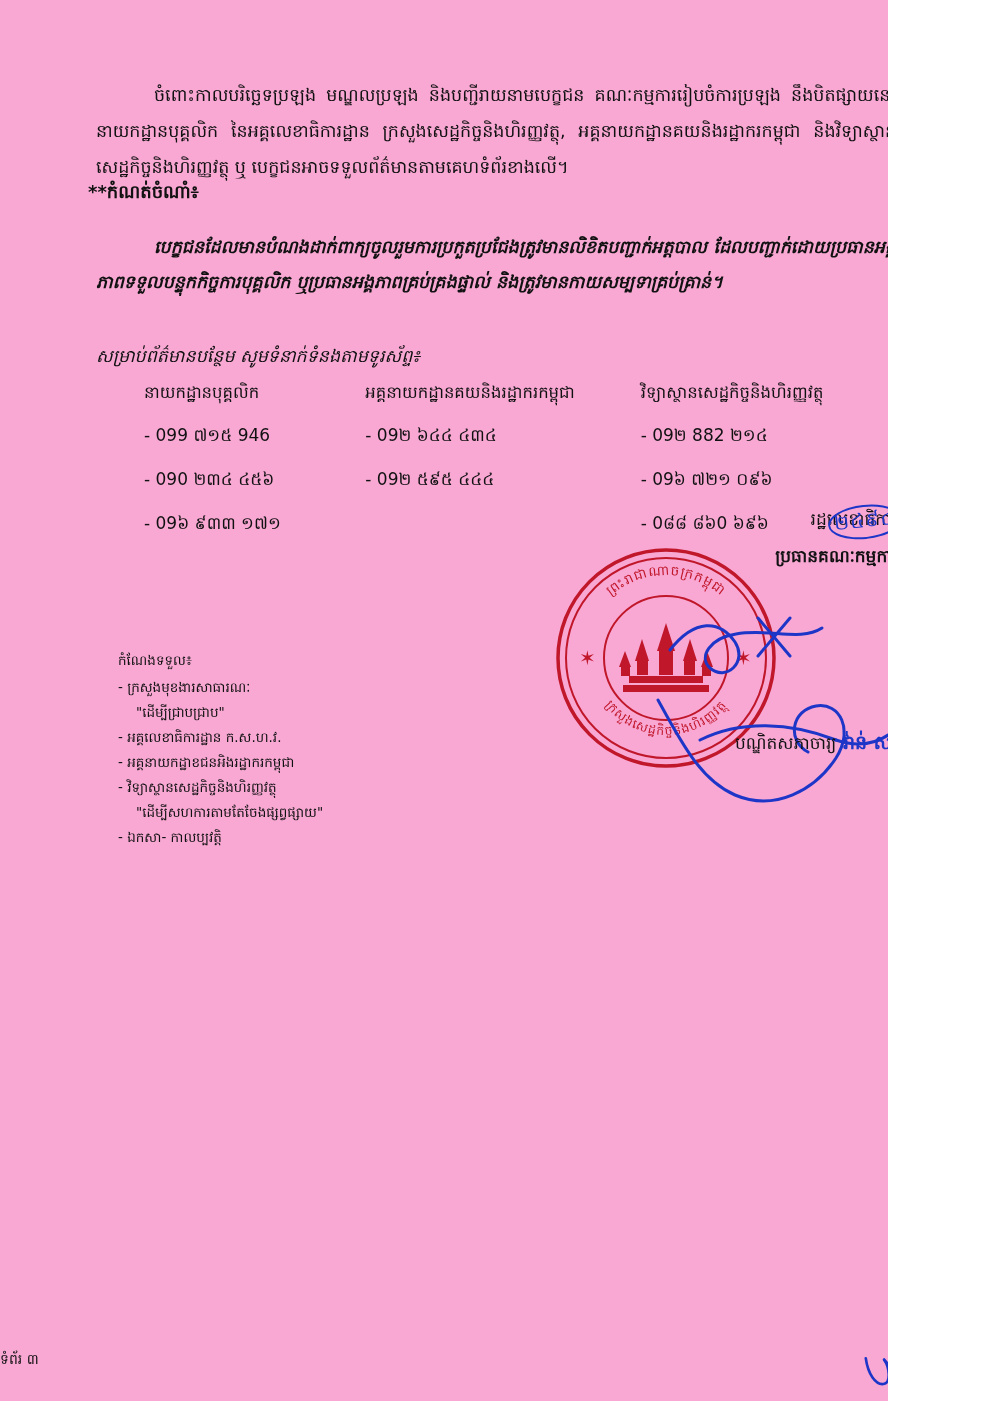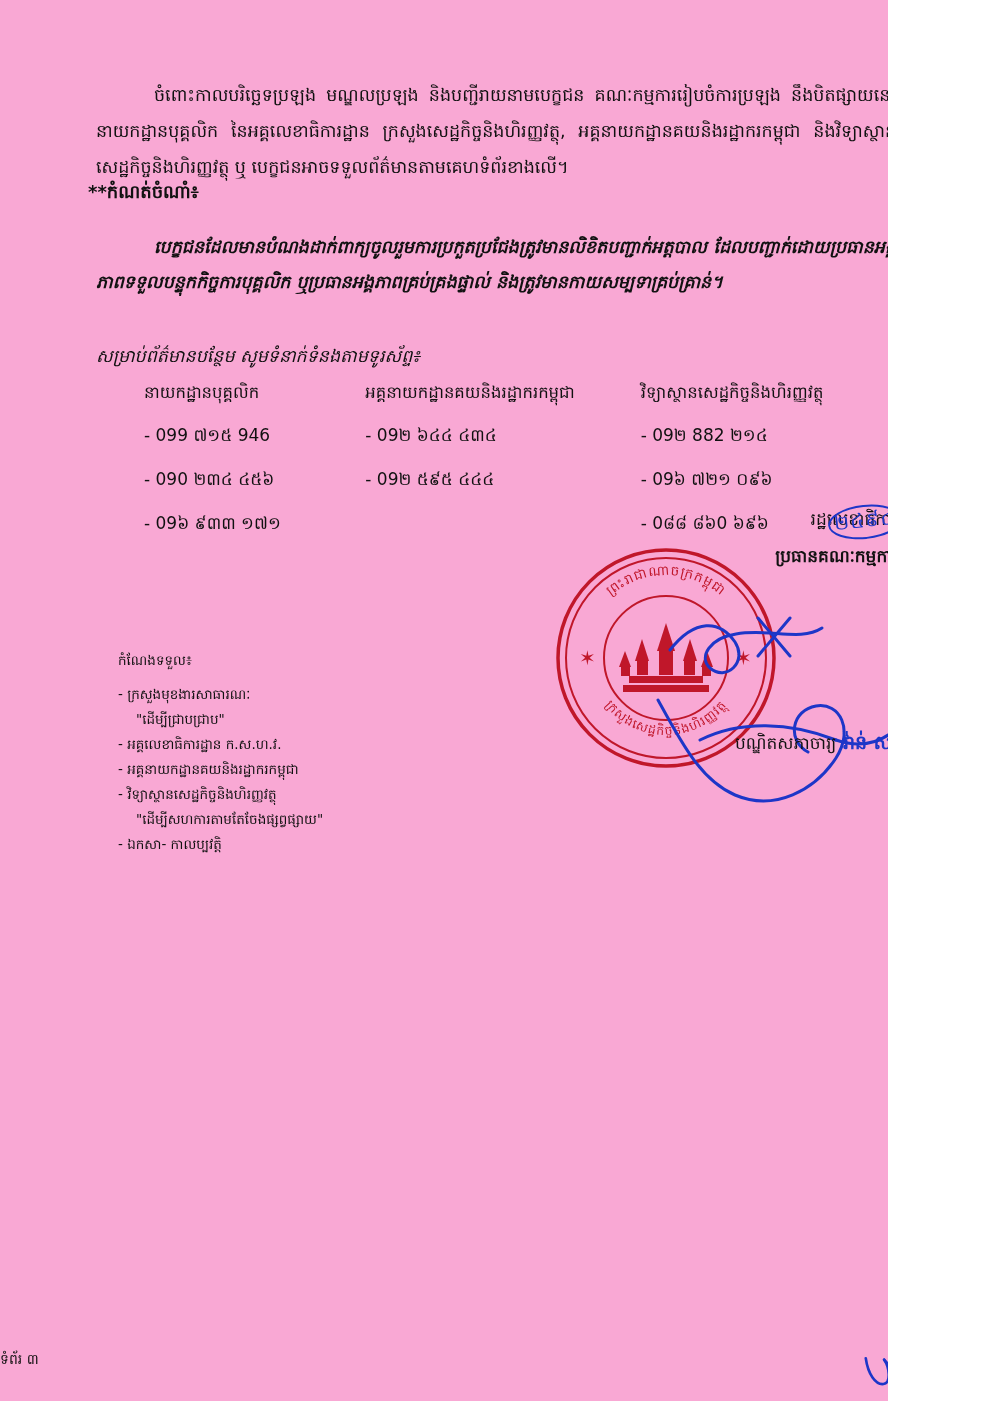--- a/index.html
+++ b/index.html
@@ -173,21 +173,21 @@
 
   
   .cc {
     position: absolute;
     left: 118px;
     top: 648px;
     font-size: 13.5px;
     line-height: 1.85;
     color: #111;
   }
-  .cc .cc-title { margin-bottom: 9px; }
+  .cc .cc-title { margin-bottom: 2px; }
   .cc .indent { padding-left: 18px; }
 
   
   .footer {
     position: absolute;
     left: 0;
     top: 1310px;
     width: 990px;
     text-align: left;
     font-size: 14px;
@@ -304,21 +304,21 @@
   <div class="name-blue">
     <span class="pre">បណ្ឌិតសភាចារ្យ</span>
     <span>វ៉ាន់ សារីម</span>
   </div>
 
   <div class="cc km">
     <div class="cc-title">កំណែងទទួល៖</div>
     <div>- ក្រសួងមុខងារសាធារណៈ</div>
     <div class="indent">"ដើម្បីជ្រាបជ្រាប"</div>
     <div>- អគ្គលេខាធិការដ្ឋាន ក.ស.ហ.វ.</div>
-    <div>- អគ្គនាយកដ្ឋានគយនិងរដ្ឋាករកម្ពុជា</div>
+    <div>- អគ្គនាយកដ្ឋាខជនអិងរដ្ឋាករកម្ពុជា</div>
     <div>- វិទ្យាស្ថានសេដ្ឋកិច្ចនិងហិរញ្ញវត្ថុ</div>
     <div class="indent">"ដើម្បីសហការតាមតែចែងផ្សព្វផ្សាយ"</div>
     <div>- ឯកសា- កាលប្បវត្តិ</div>
   </div>
 
   <div class="footer km">ទំព័រ ៣</div>
 
   <div class="corner-mark">
     <svg width="70" height="42" viewBox="0 0 70 42" xmlns="http://www.w3.org/2000/svg">
       <g fill="none" stroke="#1d36c8" stroke-width="2.6" stroke-linecap="round">

